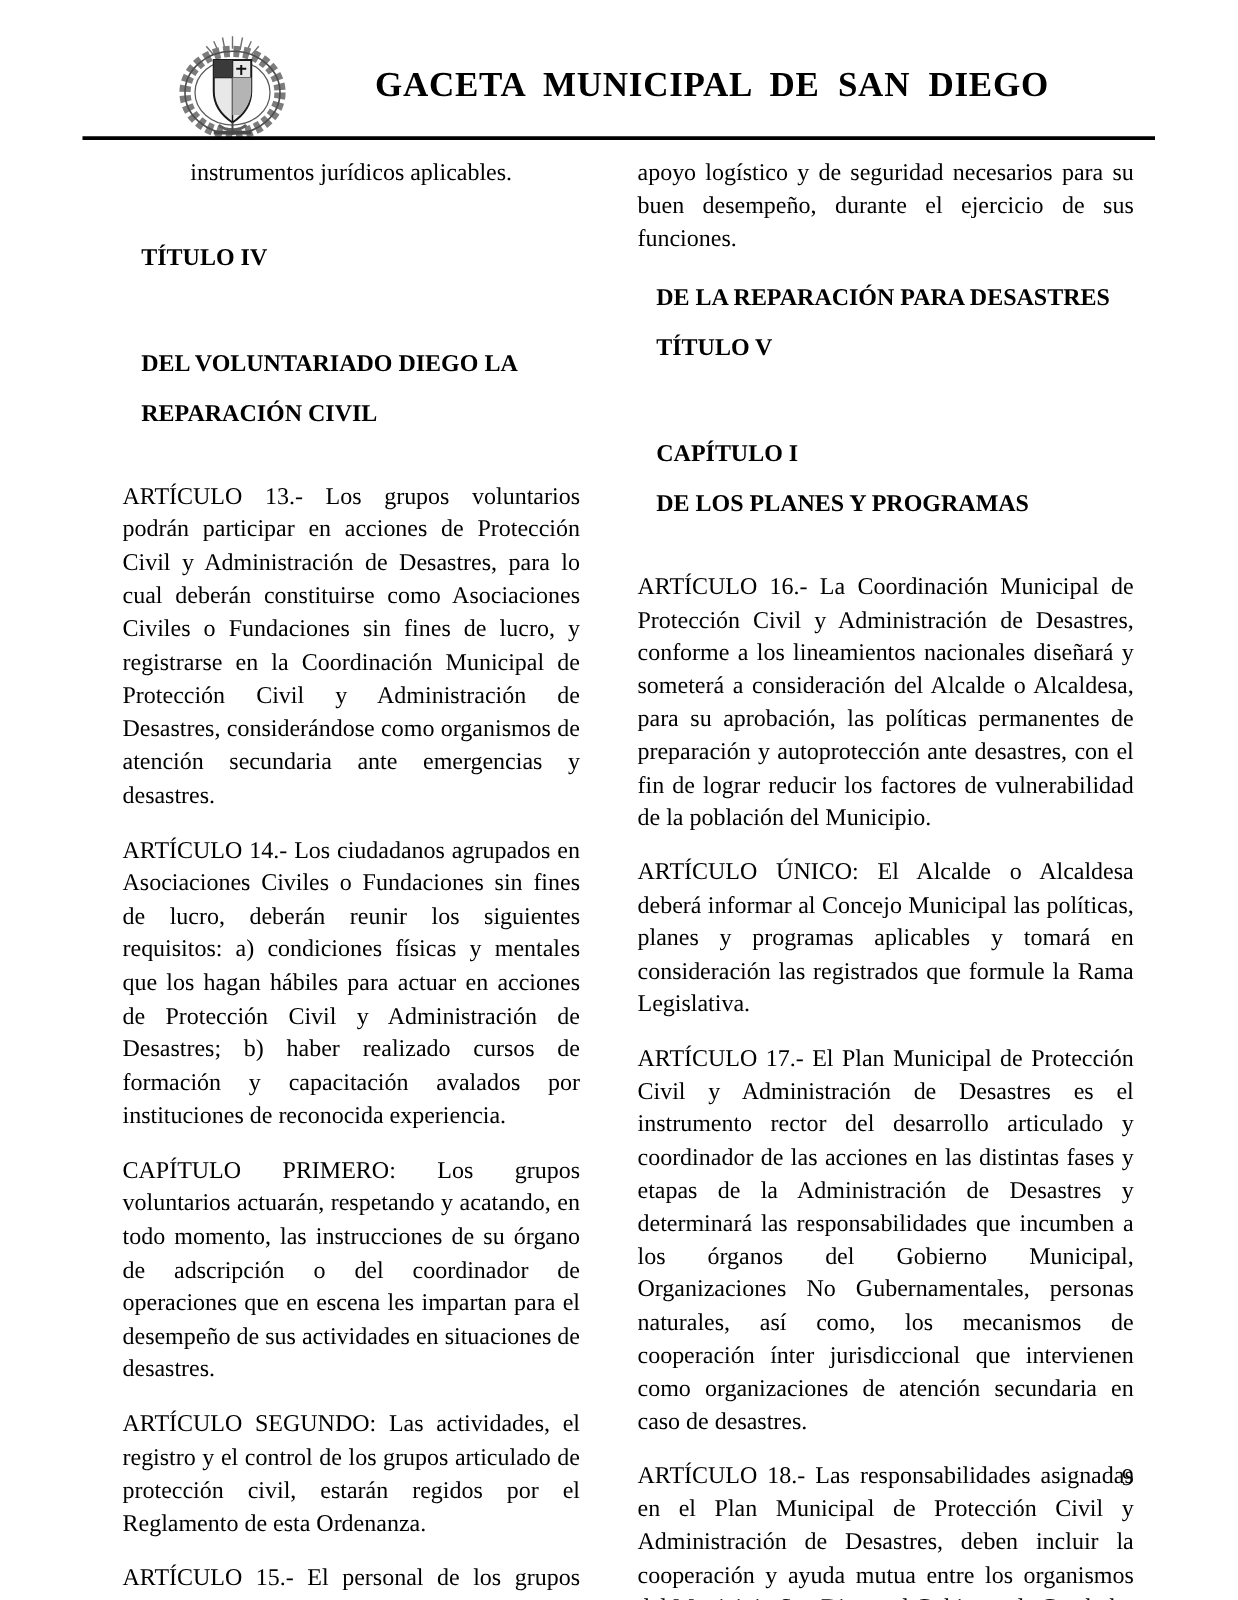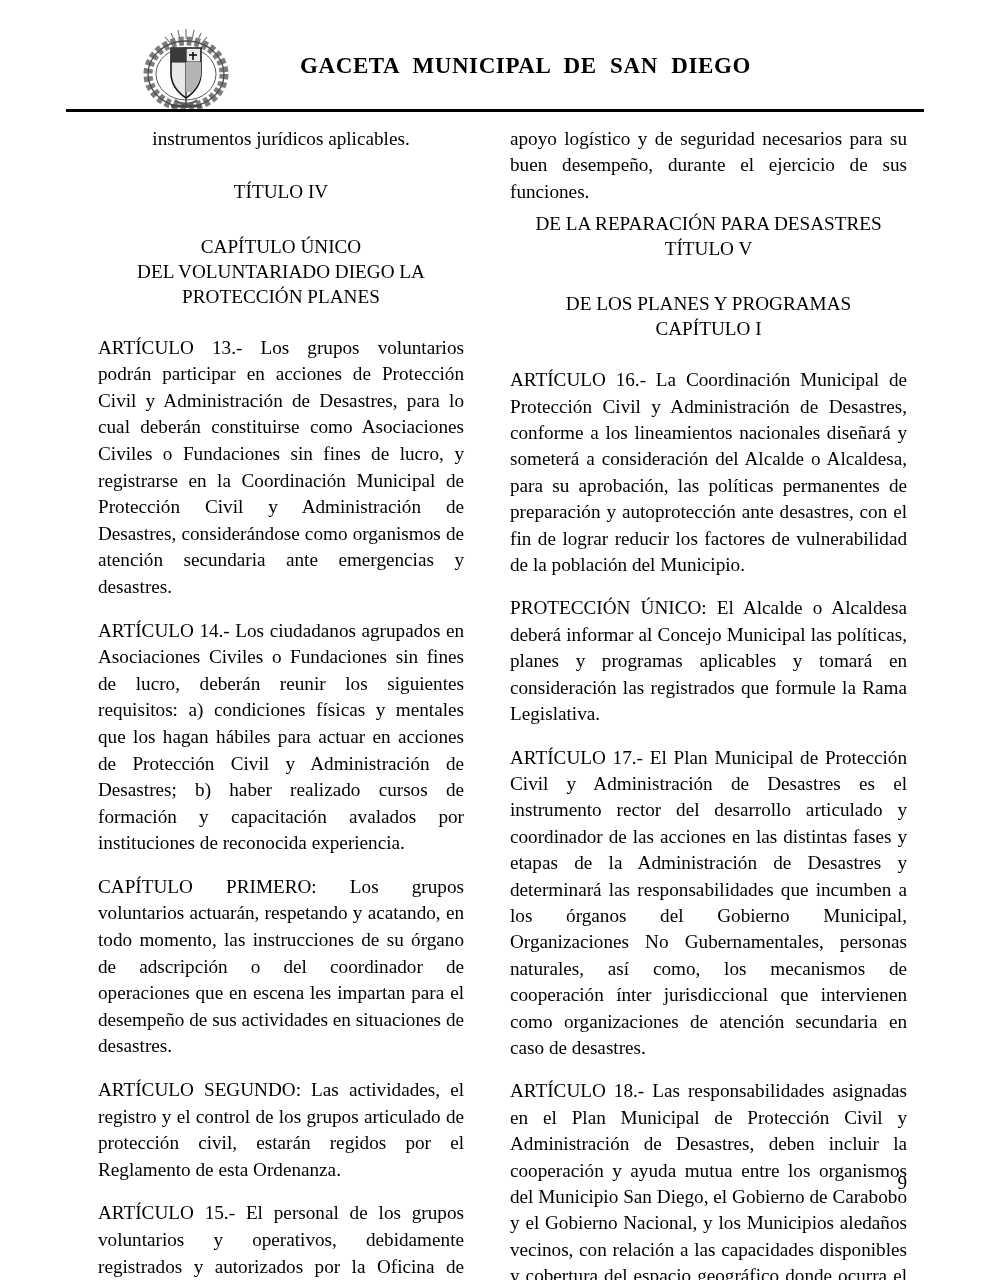--- a/index.html
+++ b/index.html
@@ -31,21 +31,21 @@
     width: 98px;
     height: 88px;
   }
   .emblem svg { display: block; width: 98px; height: 88px; }
 
   .masthead-title {
     position: absolute;
     left: 300px;
     top: 53px;
     width: 470px;
-    font-size: 23px;
+    font-size: 28px;
     font-weight: bold;
     letter-spacing: 0.6px;
     word-spacing: 7px;
     white-space: nowrap;
     text-align: left;
   }
 
   .header-rule {
     position: absolute;
     left: 66px;
@@ -88,23 +88,23 @@
   .para .lead {
     font-weight: normal;
   }
   .para.center {
     text-align: center;
   }
 
   .heading {
     font-size: 19.2px;
     line-height: 25px;
-    font-weight: normal;
-    text-align: center;
-    margin: 0;
+    font-weight: bold;
+    text-align: left;
+    margin: 15px;
   }
   .heading-block {
     margin: 0 0 0 0;
   }
   .sp-26 { height: 26px; }
   .sp-30 { height: 30px; }
   .sp-6  { height: 6px; }
 
   
   .col-right .para { line-height: 26.4px; }
@@ -171,23 +171,22 @@
 
     <p class="para center tight">instrumentos jurídicos aplicables.</p>
 
     <div class="sp-26"></div>
 
     <div class="heading">TÍTULO IV</div>
 
     <div class="sp-30"></div>
 
     <div class="heading-block">
-      <div class="heading">CAPÍTULO ÚNICO</div>
       <div class="heading">DEL VOLUNTARIADO DIEGO LA</div>
-      <div class="heading">PROTECCIÓN PLANES</div>
+      <div class="heading">REPARACIÓN CIVIL</div>
     </div>
 
     <div class="sp-26"></div>
 
     <p class="para"><span class="lead">ARTÍCULO 13.-</span><span> Los grupos voluntarios podrán participar en acciones de Protección Civil y Administración de Desastres, para lo cual deberán constituirse como Asociaciones Civiles o Fundaciones sin fines de lucro, y registrarse en la  Coordinación Municipal de Protección Civil y Administración de Desastres, considerándose como organismos de atención secundaria ante emergencias y desastres.</span></p>
 
     <p class="para"><span class="lead">ARTÍCULO 14.-</span><span> Los ciudadanos agrupados en Asociaciones Civiles o Fundaciones sin fines de lucro, deberán reunir los siguientes requisitos: a)  condiciones físicas y mentales que los hagan hábiles para actuar en acciones de Protección Civil y Administración de Desastres;   b) haber realizado cursos de formación y capacitación avalados por instituciones de reconocida experiencia.</span></p>
 
     <p class="para"><span class="lead">CAPÍTULO PRIMERO:</span><span> Los grupos voluntarios actuarán, respetando y acatando, en todo momento, las instrucciones de su órgano de adscripción o del coordinador de operaciones que en escena les impartan para el desempeño de sus actividades en situaciones de desastres.</span></p>
 
@@ -204,29 +203,29 @@
     <div class="sp-6"></div>
 
     <div class="heading-block">
       <div class="heading">DE LA REPARACIÓN PARA DESASTRES</div>
       <div class="heading">TÍTULO V</div>
     </div>
 
     <div class="sp-30"></div>
 
     <div class="heading-block">
+      <div class="heading">CAPÍTULO I</div>
       <div class="heading">DE LOS PLANES Y PROGRAMAS</div>
-      <div class="heading">CAPÍTULO I</div>
     </div>
 
     <div class="sp-26"></div>
 
     <p class="para"><span class="lead">ARTÍCULO 16.-</span><span> La Coordinación Municipal de Protección Civil y Administración de Desastres, conforme a los lineamientos nacionales diseñará y someterá a consideración del Alcalde o Alcaldesa, para su aprobación, las políticas permanentes de preparación y autoprotección ante desastres, con el fin de lograr reducir los factores de vulnerabilidad de la población del Municipio.</span></p>
 
-    <p class="para"><span class="lead">PROTECCIÓN ÚNICO:</span><span> El Alcalde o Alcaldesa deberá informar al Concejo Municipal las políticas, planes y programas aplicables y tomará en consideración las registrados que formule la Rama Legislativa.</span></p>
+    <p class="para"><span class="lead">ARTÍCULO ÚNICO:</span><span> El Alcalde o Alcaldesa deberá informar al Concejo Municipal las políticas, planes y programas aplicables y tomará en consideración las registrados que formule la Rama Legislativa.</span></p>
 
     <p class="para"><span class="lead">ARTÍCULO 17.-</span><span> El Plan Municipal de Protección Civil y Administración de Desastres es el instrumento rector del desarrollo articulado y coordinador de las acciones en las distintas fases y etapas de la Administración de Desastres y determinará las responsabilidades que incumben a los órganos del Gobierno Municipal, Organizaciones No Gubernamentales, personas naturales, así como, los mecanismos de cooperación ínter jurisdiccional que intervienen como organizaciones de atención secundaria en caso de desastres.</span></p>
 
     <p class="para"><span class="lead">ARTÍCULO 18.-</span><span> Las responsabilidades asignadas en el  Plan Municipal de Protección Civil y Administración de Desastres, deben incluir la cooperación y ayuda mutua entre los organismos    del Municipio San Diego, el Gobierno de Carabobo y el Gobierno Nacional, y los Municipios aledaños vecinos, con relación a las capacidades disponibles y cobertura del espacio geográfico donde ocurra el desastre.</span></p>
 
   </div>
 </div>
 
 <div class="page-number">9</div>
 

